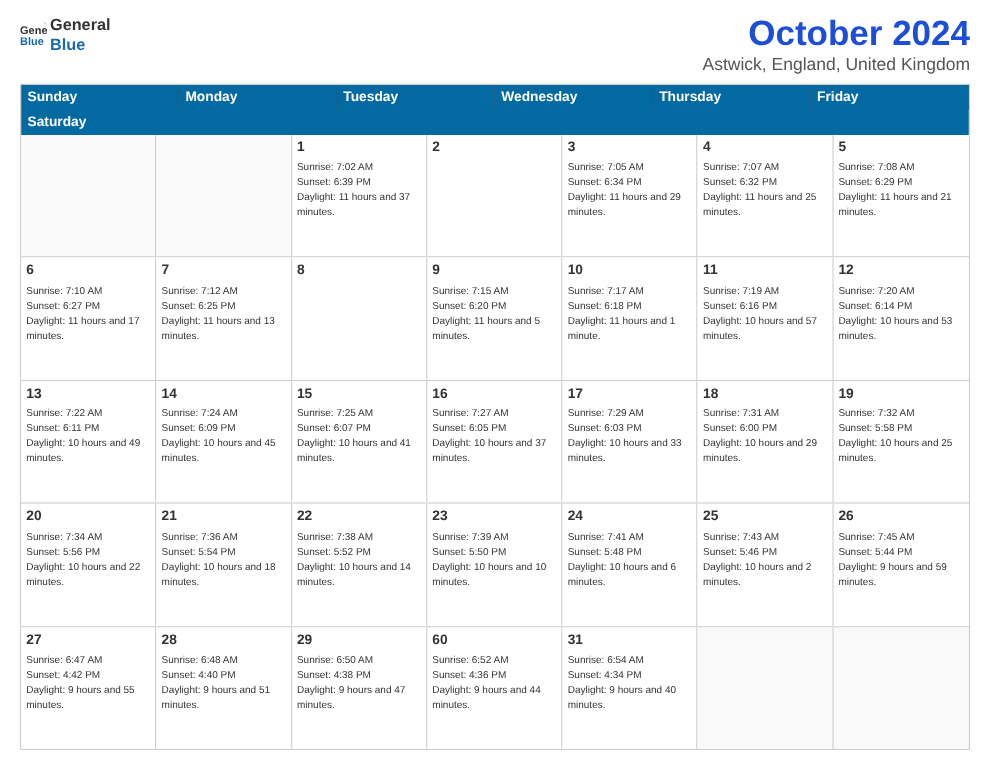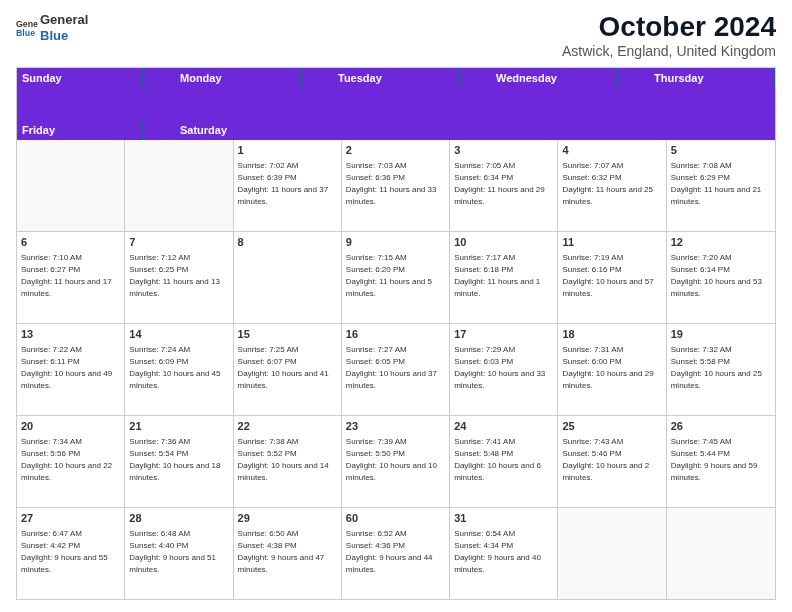--- a/index.html
+++ b/index.html
@@ -31,38 +31,37 @@
     .logo-icon {
       width: 22px;
       height: 22px;
     }
     .title-block {
       text-align: right;
     }
     .month-title {
       font-size: 28px;
       font-weight: bold;
-      color: #0f172a;
+      color: #1d4ed8;
       line-height: 1.1;
     }
     .location {
       font-size: 14px;
       color: #555;
     }
     .calendar {
       flex: 1;
       display: flex;
       flex-direction: column;
       border: 1px solid #ccc;
     }
     .cal-header {
       display: grid;
-      grid-template-columns: repeat(5, 1fr);
-      background: #6d28d9;
-      gap: 32px;
+      grid-template-columns: repeat(6, 1fr);
+      background: #0369a1;
     }
     .cal-header-cell {
       color: #fff;
       font-size: 11px;
       font-weight: bold;
       padding: 4px 5px;
       border-right: 1px solid #1a5f8f;
       text-align: left;
     }
     .cal-header-cell:last-child { border-right: none; }
@@ -137,21 +136,20 @@
     <div class="cal-body">
     <div class="cal-row">
           <div class="cal-cell empty"></div>
           <div class="cal-cell empty"></div>
           <div class="cal-cell">
             <span class="day-num">1</span>
             <div class="cell-info">Sunrise: 7:02 AM<br>Sunset: 6:39 PM<br>Daylight: 11 hours and 37 minutes.</div>
           </div>
           <div class="cal-cell">
             <span class="day-num">2</span>
-            <div class="cell-info">Sunrise: 7:03 AM<br>Sunset: 6:36 PM<br>Daylight: 11 hours and 33 minutes.</div>
           </div>
           <div class="cal-cell">
             <span class="day-num">3</span>
             <div class="cell-info">Sunrise: 7:05 AM<br>Sunset: 6:34 PM<br>Daylight: 11 hours and 29 minutes.</div>
           </div>
           <div class="cal-cell">
             <span class="day-num">4</span>
             <div class="cell-info">Sunrise: 7:07 AM<br>Sunset: 6:32 PM<br>Daylight: 11 hours and 25 minutes.</div>
           </div>
           <div class="cal-cell">

